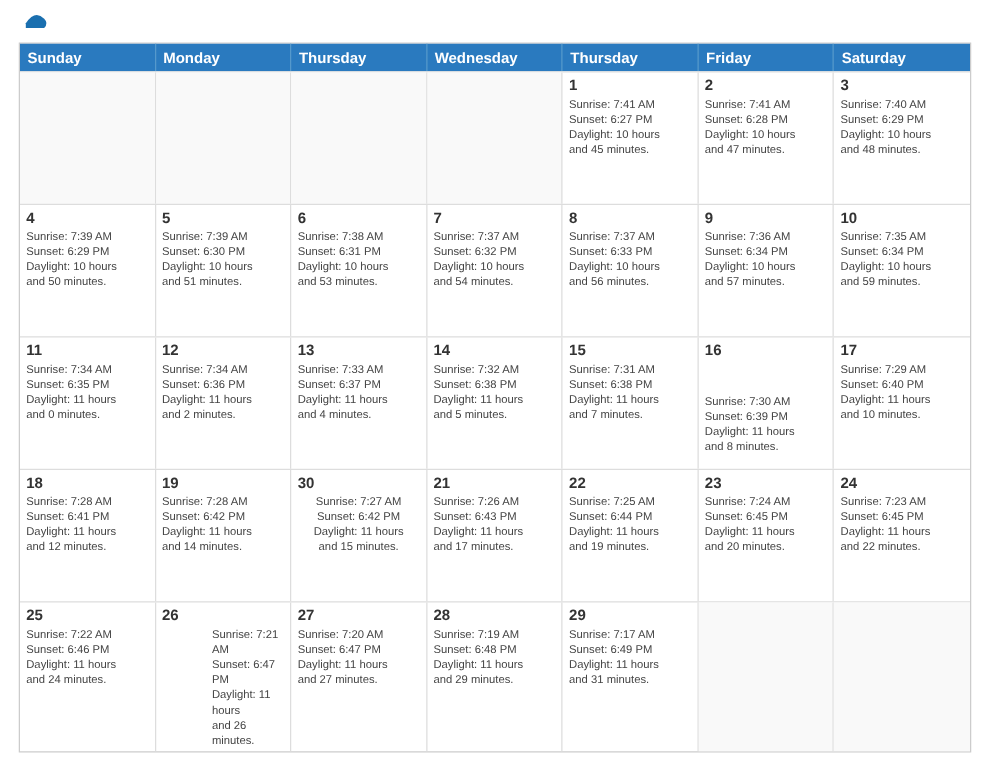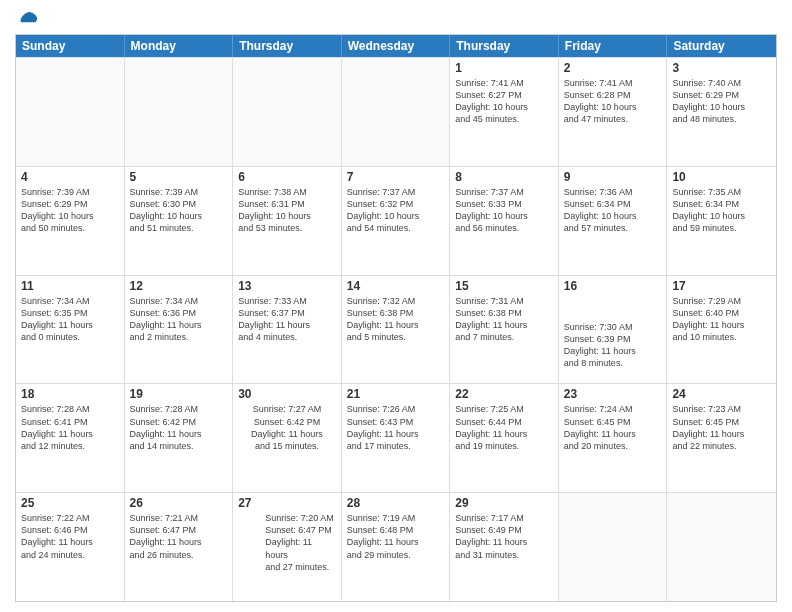--- a/index.html
+++ b/index.html
@@ -319,28 +319,28 @@
         <div class="cal-row">
           <div class="cal-cell">
             <span class="day-num">25</span>
             <div class="day-info" style="white-space: pre-line;">Sunrise: 7:22 AM
 Sunset: 6:46 PM
 Daylight: 11 hours
 and 24 minutes.</div>
           </div>
           <div class="cal-cell">
             <span class="day-num">26</span>
-            <div class="day-info" style="white-space: pre-line;">Sunrise: 7:21 AM
+            <div class="day-info" style="white-space: pre-line; margin-left: 40px;">Sunrise: 7:21 AM
 Sunset: 6:47 PM
 Daylight: 11 hours
 and 26 minutes.</div>
           </div>
           <div class="cal-cell">
             <span class="day-num">27</span>
-            <div class="day-info" style="white-space: pre-line; margin-left: 27px;">Sunrise: 7:20 AM
+            <div class="day-info" style="white-space: pre-line;">Sunrise: 7:20 AM
 Sunset: 6:47 PM
 Daylight: 11 hours
 and 27 minutes.</div>
           </div>
           <div class="cal-cell">
             <span class="day-num">28</span>
             <div class="day-info" style="white-space: pre-line;">Sunrise: 7:19 AM
 Sunset: 6:48 PM
 Daylight: 11 hours
 and 29 minutes.</div>

